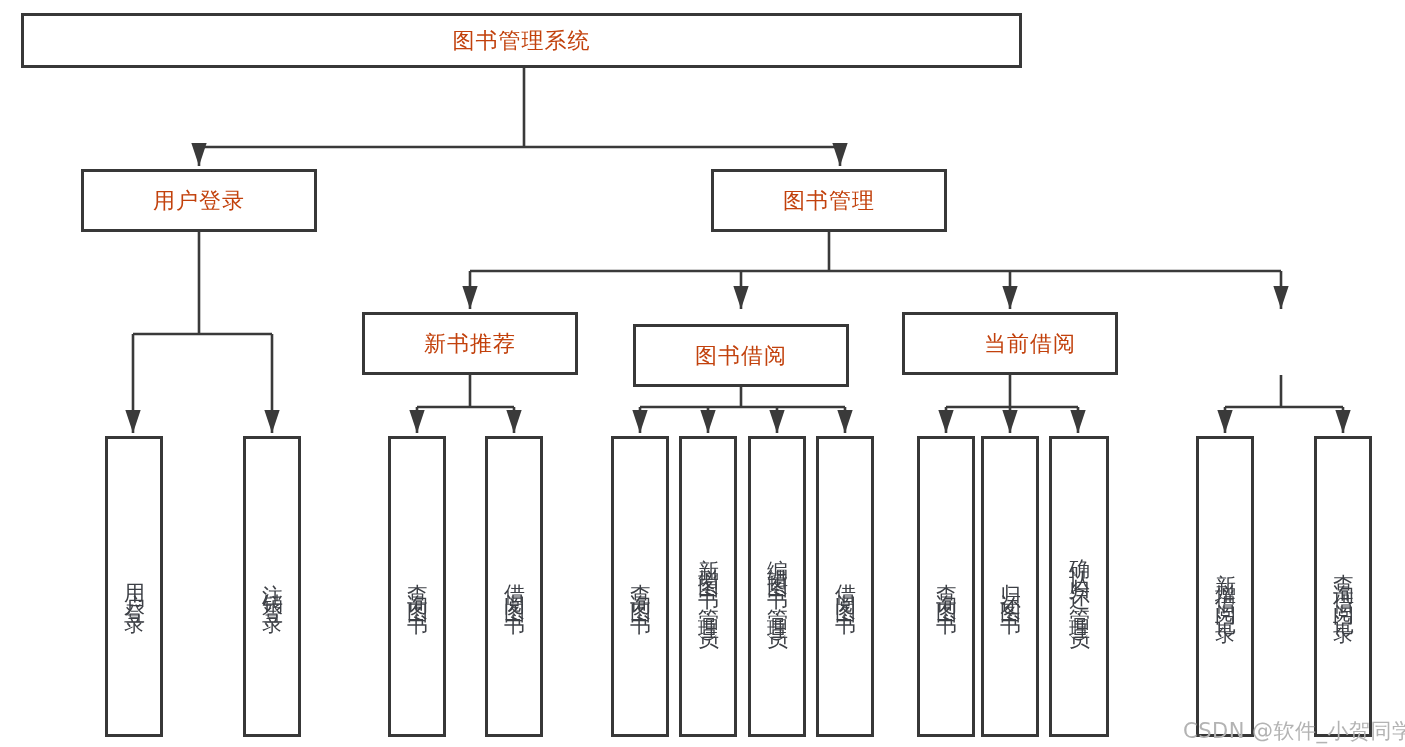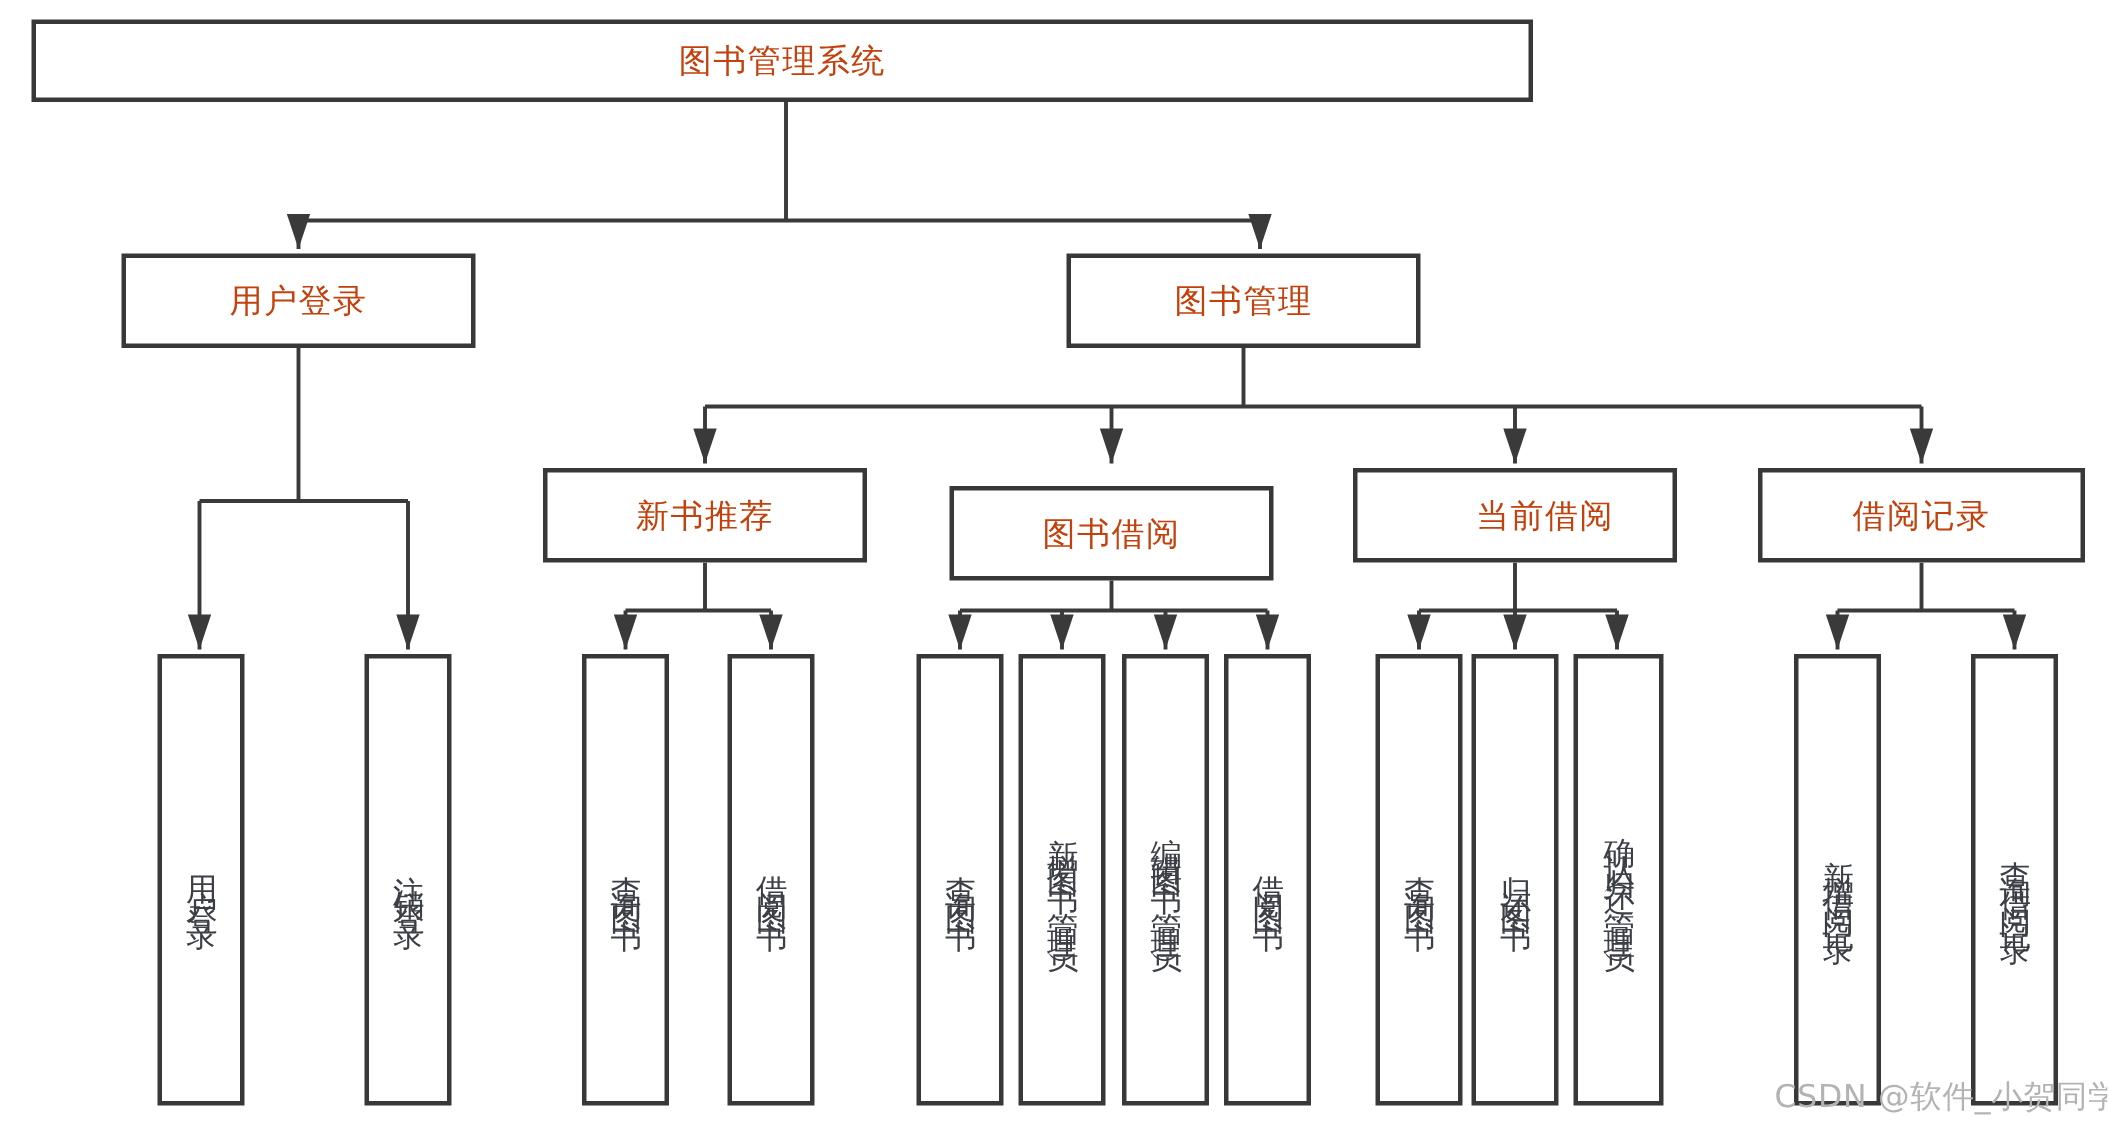--- a/index.html
+++ b/index.html
@@ -123,21 +123,20 @@
   </svg>
 
   <div class="hbox" style="left:21px; top:13px; width:1001px; height:55px;">图书管理系统</div>
 
   <div class="hbox" style="left:81px; top:169px; width:236px; height:63px;">用户登录</div>
   <div class="hbox" style="left:711px; top:169px; width:236px; height:63px;">图书管理</div>
 
   <div class="hbox" style="left:362px; top:312px; width:216px; height:63px;">新书推荐</div>
   <div class="hbox" style="left:633px; top:312px; width:216px; height:63px;margin-top:12px;">图书借阅</div>
   <div class="hbox" style="left:902px; top:312px; width:216px; height:63px;padding-left:40px;">当前借阅</div>
-  <div class="hbox" style="left:1172px; top:312px; width:218px; height:63px;">借阅记录</div>
 
   <div class="vbox" style="left:105px;">
     <span>用户登录</span>
   </div>
   <div class="vbox" style="left:243px;">
     <span>注销登录</span>
   </div>
 
   <div class="vbox" style="left:388px;">
     <span>查询图书</span>

